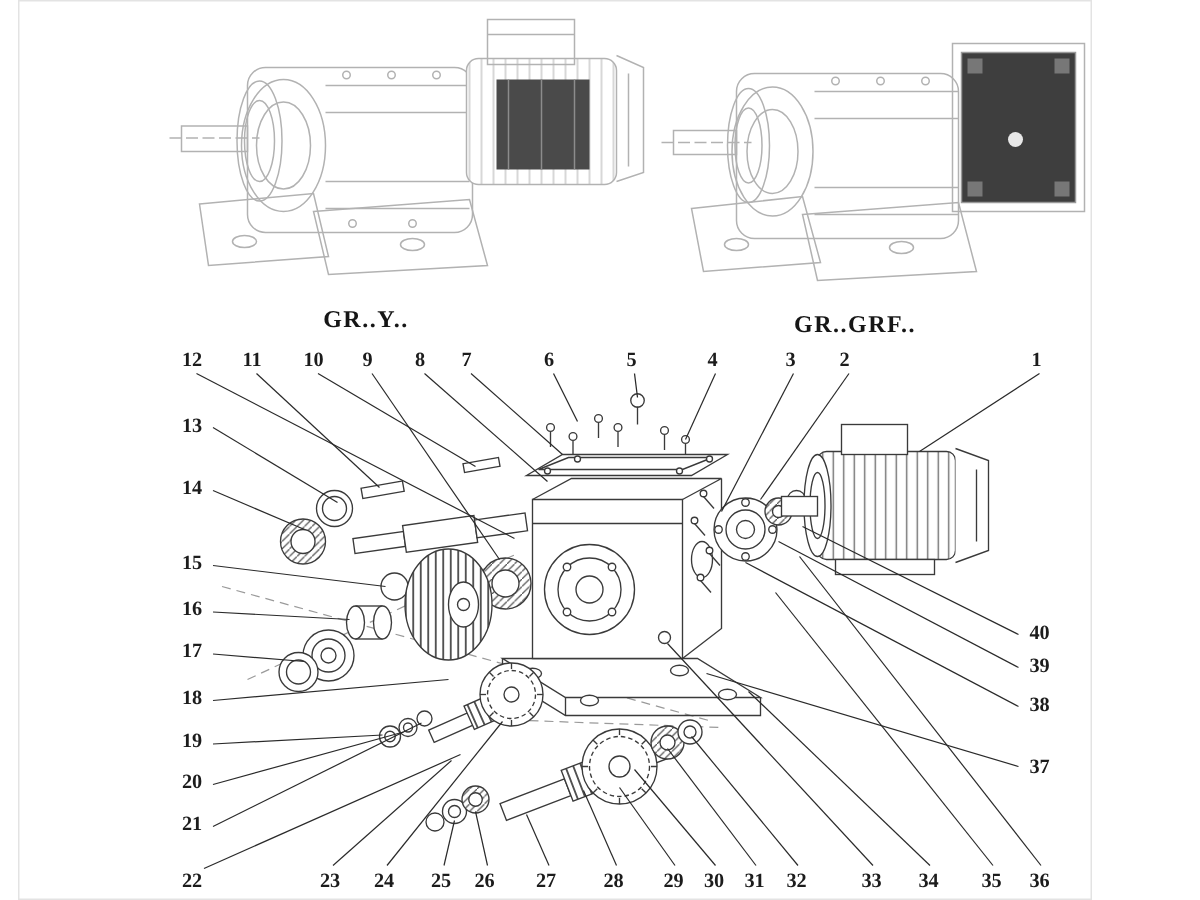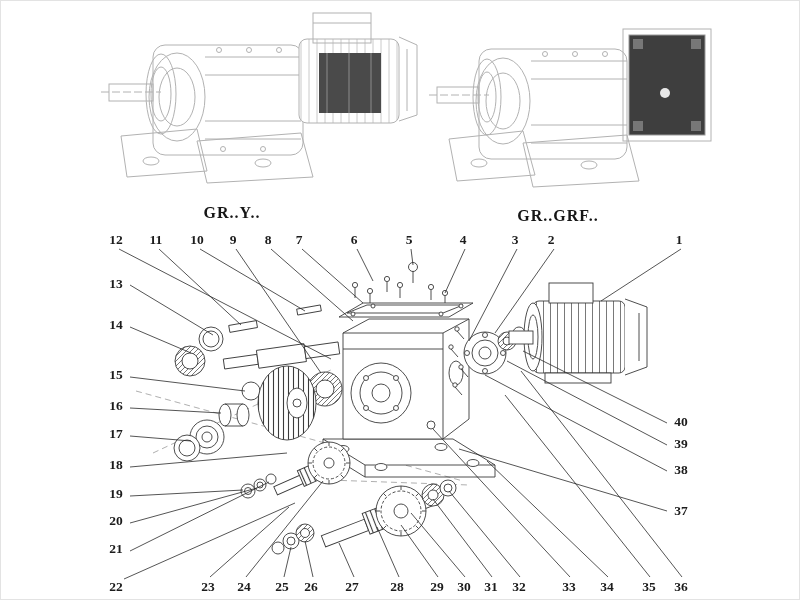--- a/index.html
+++ b/index.html
@@ -1,23 +1,24 @@
 <!DOCTYPE html>
 <html><head>
 <meta charset="utf-8">
 <style>
   html,body{margin:0;padding:0;background:#ffffff;}
   .page{
     position:relative;
-    width:800px;height:600px;
+    width:716px;height:600px;
     background:#ffffff;
     border:1px solid #e3e3e3;
     box-sizing:border-box;
     font-family:"Liberation Serif", serif;
     overflow:hidden;
+    margin-left:12px;
   }
   svg{display:block;}
   text{font-family:"Liberation Serif", serif;}
   .callout{font-size:13.5px;font-weight:bold;fill:#1c1c1c;}
   .variant-label{font-size:16px;font-weight:bold;fill:#161616;letter-spacing:1px;}
 </style>
 </head>
 <body>
 
 <div class="page">

